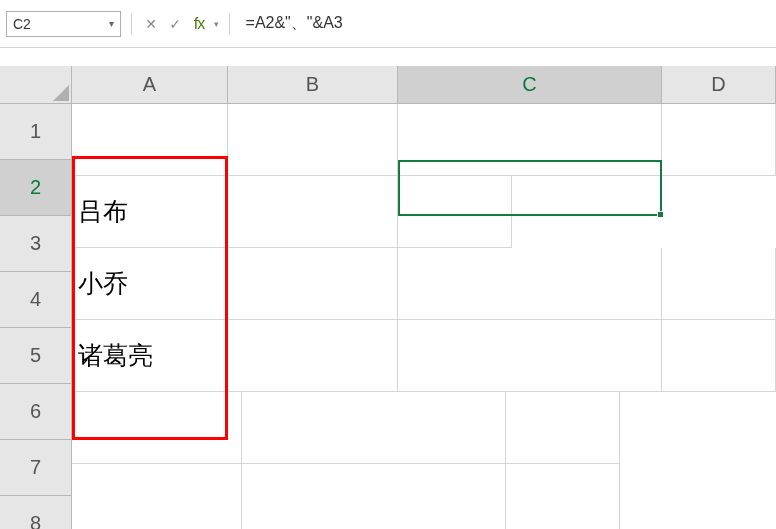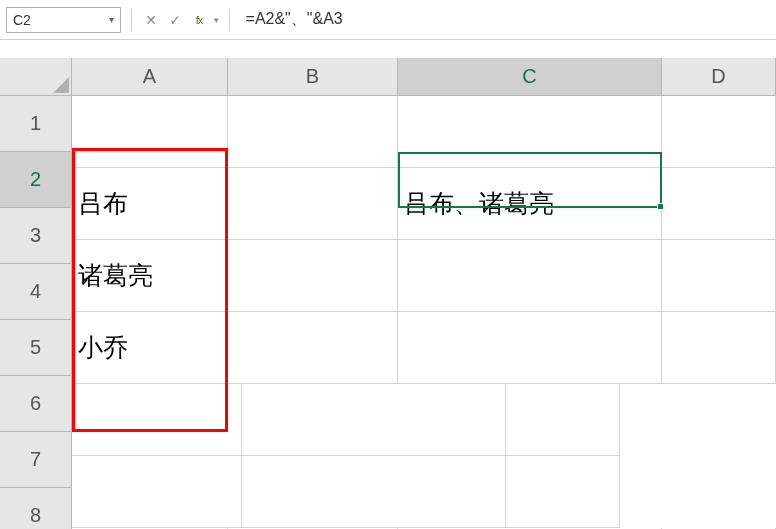--- a/index.html
+++ b/index.html
@@ -7,21 +7,21 @@
       font-family: Arial, sans-serif;
       background: #ffffff;
       width: 776px;
       height: 529px;
       overflow: hidden;
       position: relative;
     }
     .formula-bar {
       display: flex;
       align-items: center;
-      height: 40px;
+      height: 48px;
       border-bottom: 1px solid #d0d0d0;
       padding: 0 6px;
       gap: 6px;
       background: #fff;
     }
     .name-box {
       width: 115px;
       height: 26px;
       border: 1px solid #b0b0b0;
       display: flex;
@@ -48,21 +48,21 @@
       gap: 6px;
     }
     .fbar-btn {
       color: #888;
       font-size: 14px;
       cursor: pointer;
       width: 18px;
       text-align: center;
     }
     .fx {
-      font-size: 11px;
+      font-size: 16px;
       color: #4d7c0f;
       letter-spacing: -1px;
     }
     .chev-small {
       font-size: 9px;
       color: #888;
     }
     .formula-input {
       flex: 1;
       font-size: 16px;
@@ -231,31 +231,30 @@
   <div class="grid">
     <div class="row">
       <div class="cell col-a"></div>
       <div class="cell col-b"></div>
       <div class="cell col-c"></div>
       <div class="cell col-d"></div>
     </div>
     <div class="row">
       <div class="cell col-a">吕布</div>
       <div class="cell col-b"></div>
-      <div class="cell col-c">吕布、诸葛亮</div>
+      <div class="cell col-d"></div>
+    </div>
+    <div class="row">
+      <div class="cell col-a">小乔</div>
+      <div class="cell col-b"></div>
+      <div class="cell col-c"></div>
       <div class="cell col-d"></div>
     </div>
     <div class="row">
       <div class="cell col-a">诸葛亮</div>
-      <div class="cell col-b"></div>
-      <div class="cell col-c"></div>
-      <div class="cell col-d"></div>
-    </div>
-    <div class="row">
-      <div class="cell col-a">小乔</div>
       <div class="cell col-b"></div>
       <div class="cell col-c"></div>
       <div class="cell col-d"></div>
     </div>
     <div class="row">
       <div class="cell col-b"></div>
       <div class="cell col-c"></div>
       <div class="cell col-d"></div>
     </div>
     <div class="row">

